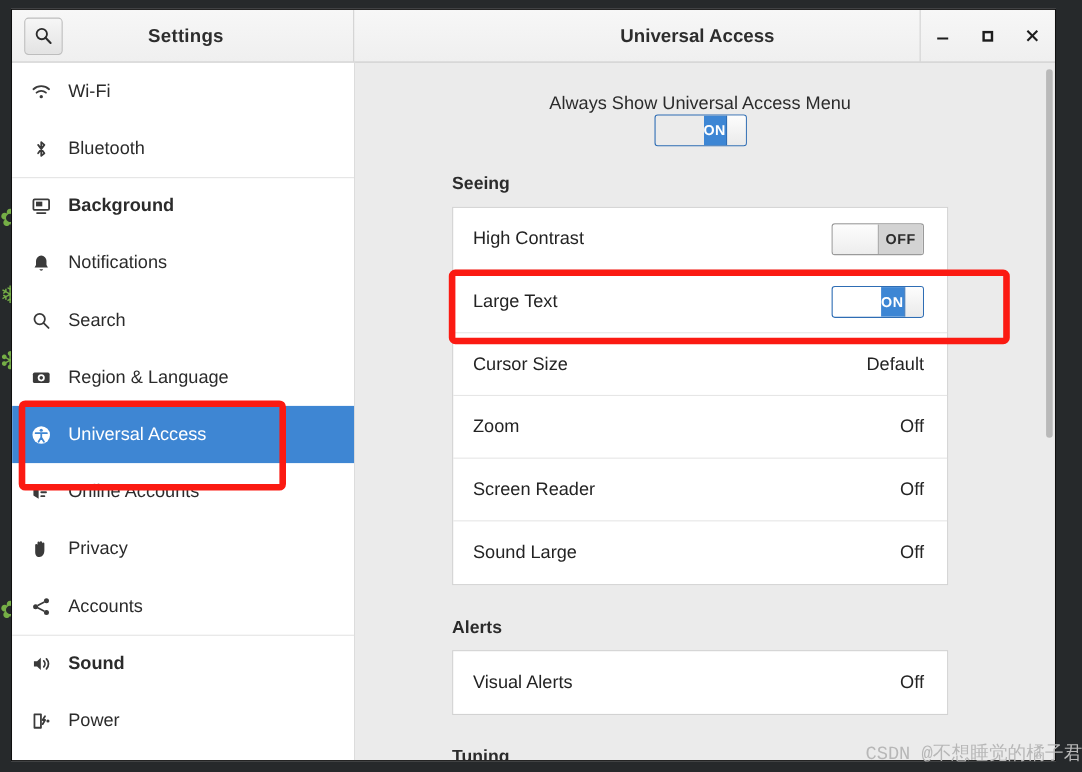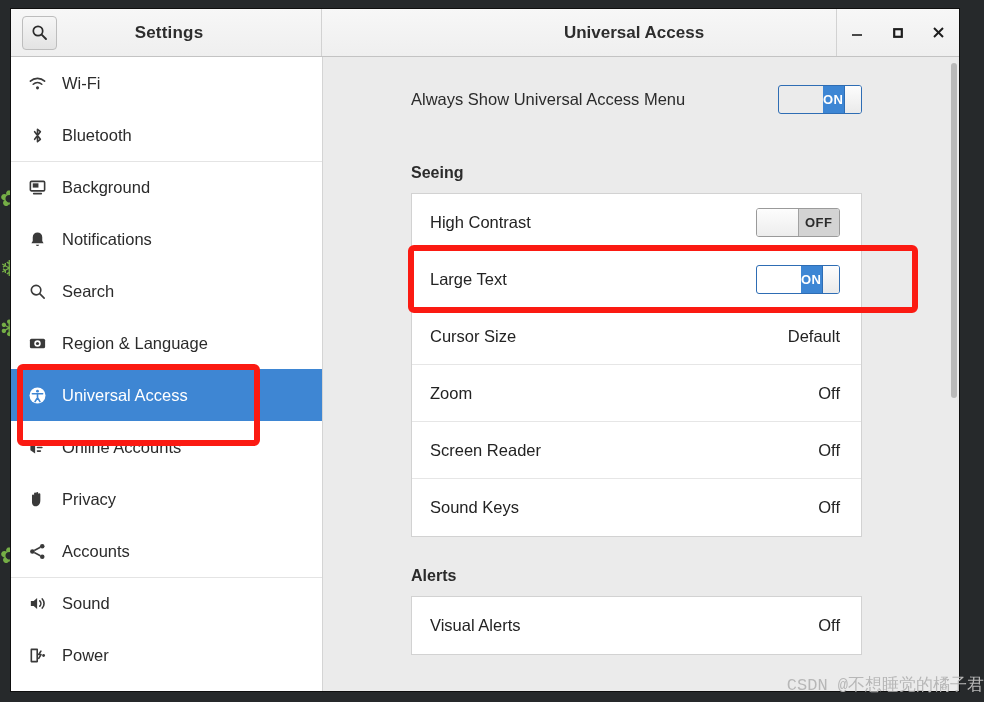--- a/index.html
+++ b/index.html
@@ -130,21 +130,21 @@
   .side-list { position: relative; }
   .side-item {
     height: 52px;
     display: flex;
     align-items: center;
     padding-left: 17px;
     box-sizing: border-box;
     cursor: pointer;
     color: #2b2b2b;
   }
-  .side-item.sep { border-top: 1px solid #e4e4e4; }
+  .side-item.sep { border-top: 1px solid #e4e4e4; font-weight: bold; }
   .side-item.selected {
     background: #3e86d3;
     color: #ffffff;
   }
   .side-ico {
     width: 30px; flex: none;
     display: flex; align-items: center; justify-content: flex-start;
     color: #3a3a3a;
   }
   .side-item.selected .side-ico { color: #ffffff; }
@@ -166,21 +166,22 @@
   }
   .content-inner {
     padding: 28px 40px 0 88px;
     box-sizing: border-box;
   }
   .top-row {
     display: flex;
     align-items: center;
     justify-content: space-between;
     padding-right: 57px;
-    margin-bottom: 50px;
+    margin-bottom: 26px;
+    flex-direction: column;
   }
   .top-row-label {
     font-size: 16.5px;
     color: #2b2b2b;
   }
 
   .group-title {
     font-size: 16px;
     font-weight: bold;
     color: #2b2b2b;
@@ -489,33 +490,34 @@
               </div>
               <div class="row">
                 <div class="row-label">Zoom</div>
                 <div class="row-value">Off</div>
               </div>
               <div class="row">
                 <div class="row-label">Screen Reader</div>
                 <div class="row-value">Off</div>
               </div>
               <div class="row">
-                <div class="row-label">Sound Keys</div>
+                <div class="row-label">Sound Large</div>
                 <div class="row-value">Off</div>
               </div>
             </div>
 
           <div class="group-title">Alerts</div>
           <div class="card" id="hearing-card">
               <div class="row">
                 <div class="row-label">Visual Alerts</div>
                 <div class="row-value">Off</div>
               </div>
             </div>
 
+          <div class="cut-title">Tuning</div>
         </div>
 
         <div class="vscroll" style="top:6px; height:335px;"></div>
       </div>
 
     </div>
   </div>
 
   <div class="redbox" style="left:17px; top:364px; width:243px; height:82px;"></div>
   <div class="redbox" style="left:408px; top:245px; width:510px; height:68px;"></div>

